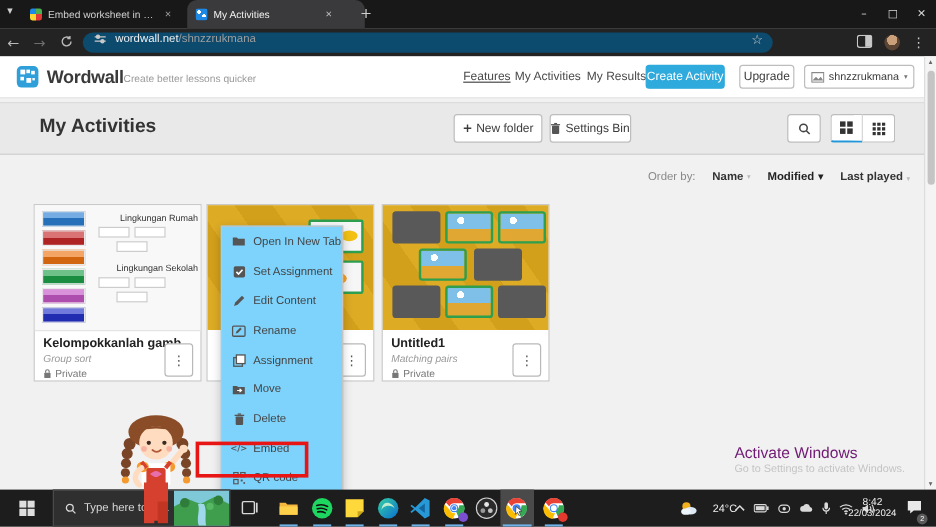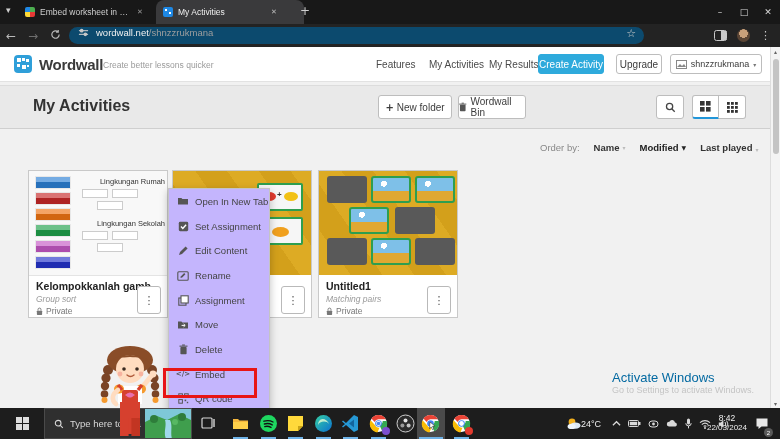--- a/index.html
+++ b/index.html
@@ -39,33 +39,33 @@
   .gbox{position:absolute;width:26px;height:9px;background:#fff;border:1px solid #ccc;box-sizing:border-box;}
   .glabel{position:absolute;font-size:7.5px;color:#333;width:92px;text-align:right;}
   .mpcard{position:absolute;width:40px;height:27px;border-radius:3px;box-sizing:border-box;}
   .mpgray{background:#595959;}
   .mpimg{border:2px solid #2e9e4f;background:
      radial-gradient(circle at 30% 25%, #ffffff 0 3px, transparent 3px),
      linear-gradient(180deg,#7ec0e8 0 55%, #e0a832 55% 100%);}
   .cloud{border-radius:50%;}
 
   
-  .cmenu{left:168px;top:188px;width:100px;height:222px;background:#c4b5fd;border:1px solid #c4c4c4;box-shadow:0 3px 8px rgba(0,0,0,.25);display:flex;flex-direction:column;z-index:8;}
+  .cmenu{left:184px;top:188px;width:100px;height:222px;background:#7dd3fc;border:1px solid #c4c4c4;box-shadow:0 3px 8px rgba(0,0,0,.25);display:flex;flex-direction:column;z-index:8;}
   .cm-item{flex:1;display:flex;align-items:center;gap:6px;padding-left:8px;font-size:9.5px;color:#444;}
   .cm-ic{width:12px;height:12px;flex:0 0 auto;display:flex;align-items:center;justify-content:center;color:#555;font-size:7px;font-weight:bold;}
   .redbox{left:163px;top:368px;width:88px;height:24px;border:3px solid #e81515;z-index:9;}
 
   
   .taskbar{left:0;top:408px;width:780px;height:31px;background:#1d1d1d;z-index:12;}
   .tb-ic{position:absolute;top:6px;width:19px;height:19px;}
   .tb-ul{position:absolute;top:29px;height:2px;background:#6fb3e8;}
 
   .scrollbar{left:770px;top:47px;width:10px;height:361px;background:#f4f4f4;border-left:1px solid #ddd;box-sizing:border-box;z-index:3;}
 
-  .wm1{font-size:13px;color:#0369a1;}
+  .wm1{font-size:13px;color:#701a75;}
   .wm2{font-size:9px;color:#c4c4c4;}
 </style>
 </head>
 <body>
 
 <div id="screen">
 
   <div class="abs tabstrip">
     <div class="abs g" style="left:6px;top:5px;color:#cfcfcf;font-size:9px;">▾</div>
     <div class="abs tab" style="left:18px;top:0;width:135px;">
@@ -126,21 +126,21 @@
         <span style="position:absolute;left:8px;top:3px;width:3px;height:3px;background:#fff;"></span>
         <span style="position:absolute;left:12px;top:4px;width:3px;height:3px;background:#fff;"></span>
         <span style="position:absolute;left:3px;top:9px;width:3px;height:3px;background:#fff;"></span>
         <span style="position:absolute;left:8px;top:10px;width:4px;height:4px;background:#fff;"></span>
         <span style="position:absolute;left:13px;top:10px;width:2px;height:2px;background:#fff;"></span>
       </span>
       <span style="font-size:15px;font-weight:bold;color:#3a3a3a;letter-spacing:-0.3px;">Wordwall</span>
     </div>
     <span class="abs" style="left:103px;top:13px;font-size:8.5px;color:#9a9a9a;">Create better lessons quicker</span>
 
-    <span class="abs navlink" style="left:376px;top:12px;">Features</span>
+    <span class="abs navlink" style="left:386px;top:12px;text-decoration:underline;">Features</span>
     <span class="abs navlink" style="left:429px;top:12px;">My Activities</span>
     <span class="abs navlink" style="left:489px;top:12px;">My Results</span>
 
     <div class="abs btn" style="left:538px;top:7px;width:66px;height:20px;background:#2eaadc;border-color:#2eaadc;color:#fff;">
         <span>Create Activity</span>
       </div>
     <div class="abs btn" style="left:616px;top:7px;width:46px;height:20px;">
         <span>Upgrade</span>
       </div>
     <div class="abs btn" style="left:670px;top:7px;width:92px;height:20px;gap:4px;font-size:9px;">
@@ -159,21 +159,21 @@
     <div class="abs btn" style="left:378px;top:9px;width:74px;height:24px;gap:3px;font-weight:bold;">
       <span class="g">+</span>
       <span style="font-weight:normal;">New folder</span>
     </div>
     <div class="abs btn" style="left:458px;top:9px;width:68px;height:24px;gap:4px;">
       <svg width="8" height="10" viewBox="0 0 8 10">
           <rect x="1" y="2.6" width="6" height="7" rx="0.8" fill="#555"></rect>
           <rect x="0.2" y="1.4" width="7.6" height="1" fill="#555"></rect>
           <rect x="2.8" y="0.4" width="2.4" height="1" fill="#555"></rect>
         </svg>
-      <span>Wordwall Bin</span>
+      <span>Settings Bin</span>
     </div>
     <div class="abs btn" style="left:656px;top:9px;width:28px;height:24px;">
       <svg width="11" height="11" viewBox="0 0 12 12">
           <circle cx="5" cy="5" r="3.4" fill="none" stroke="#444" stroke-width="1.4"></circle>
           <line x1="7.6" y1="7.6" x2="10.6" y2="10.6" stroke="#444" stroke-width="1.4"></line>
         </svg>
     </div>
     <div class="abs btn" style="left:692px;top:9px;width:27px;height:24px;border-radius:3px 0 0 3px;border-bottom:2px solid #2196d9;">
       <svg width="11" height="11" viewBox="0 0 11 11">
           <g fill="#333">
@@ -476,21 +476,21 @@
     <div class="abs tb-ic" style="left:452px;"><svg width="19" height="19" viewBox="0 0 19 19">
           <circle cx="9.5" cy="9.5" r="8.5" fill="#fff"></circle>
           <path d="M9.5 1a8.5 8.5 0 0 1 7.4 4.3H9.5A4.3 4.3 0 0 0 5.6 8L2.4 4.6A8.5 8.5 0 0 1 9.5 1z" fill="#ea4335"></path>
           <path d="M17.8 7a8.5 8.5 0 0 1-4.6 10.2l-2.6-6A4.3 4.3 0 0 0 13.7 7z" fill="#34a853"></path>
           <path d="M1.6 6.3L5.9 11a4.3 4.3 0 0 0 4.7 2.6l-2.2 4.8A8.5 8.5 0 0 1 1.6 6.3z" fill="#fbbc05"></path>
           <circle cx="9.5" cy="9.5" r="3.3" fill="#4285f4"></circle>
           <circle cx="9.5" cy="9.5" r="2.4" fill="#fff"></circle>
         </svg><span style="position:absolute;right:-2px;bottom:-2px;width:8px;height:8px;border-radius:50%;background:#e23a2e;"></span></div>
     <div class="abs tb-ul" style="left:454px;width:15px;"></div>
 
-    <div class="abs" style="left:566px;top:0;height:31px;display:flex;align-items:center;gap:0;">
+    <div class="abs" style="left:566px;top:0;height:31px;display:flex;align-items:center;gap:13px;">
       <svg width="15" height="13" viewBox="0 0 15 13">
           <circle cx="6" cy="5" r="3.4" fill="#f2b01e"></circle>
           <ellipse cx="9.5" cy="8.6" rx="5" ry="3.2" fill="#dce9f5"></ellipse>
           <ellipse cx="5.6" cy="9.4" rx="4" ry="2.6" fill="#eef5fb"></ellipse>
         </svg>
       <span style="font-size:9px;color:#eee;">24°C</span>
     </div>
     <div class="abs" style="left:612px;top:0;height:31px;display:flex;align-items:center;gap:7px;">
       <svg width="9" height="9" viewBox="0 0 10 10">
           <path d="M1 7l4-4 4 4" fill="none" stroke="#d9d9d9" stroke-width="1.4"></path>

